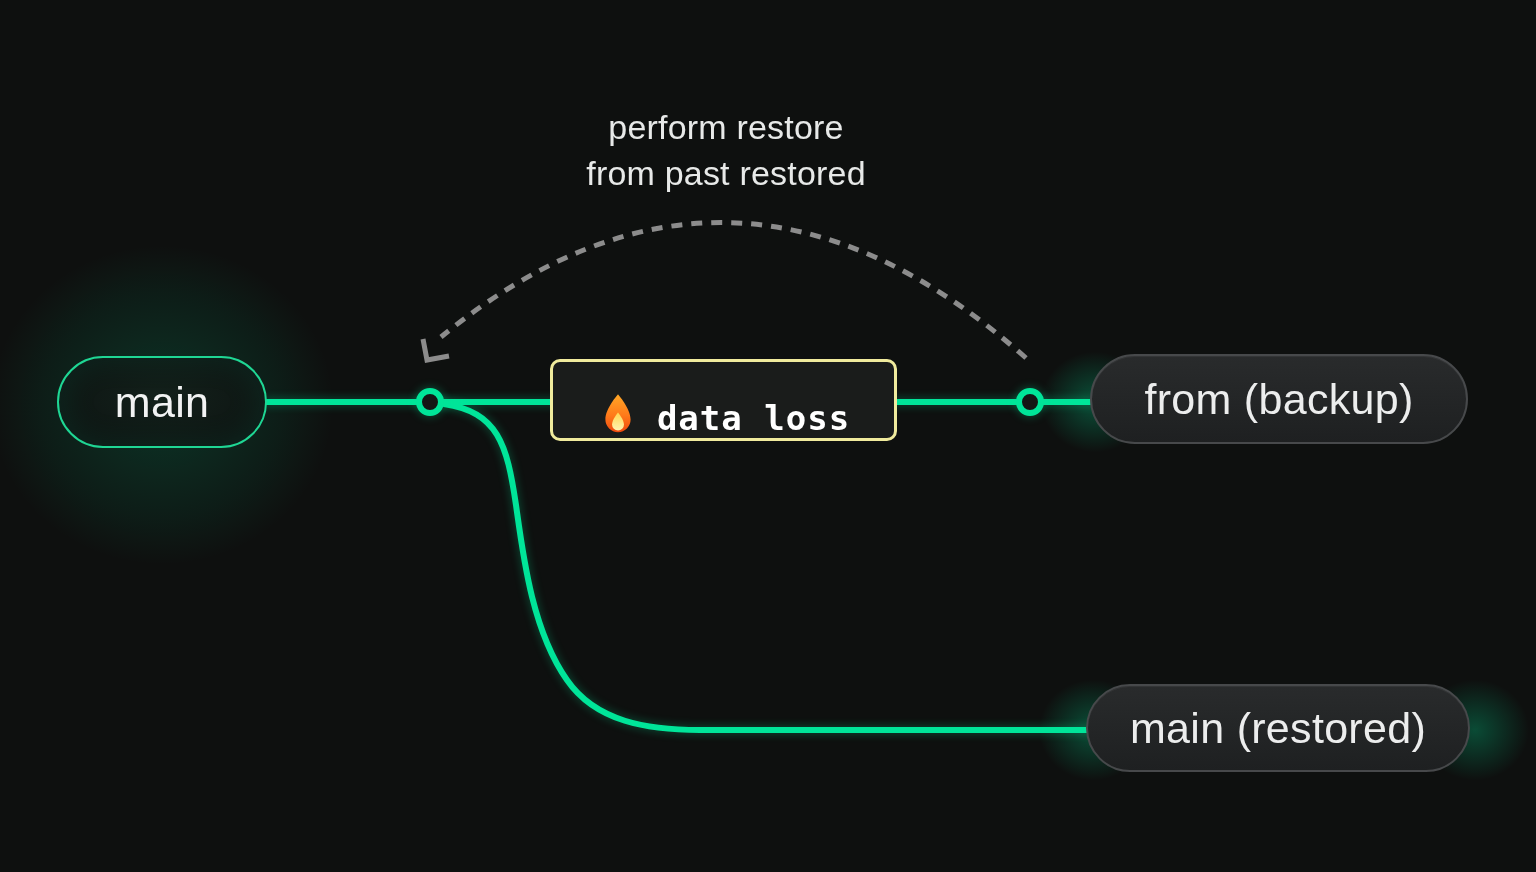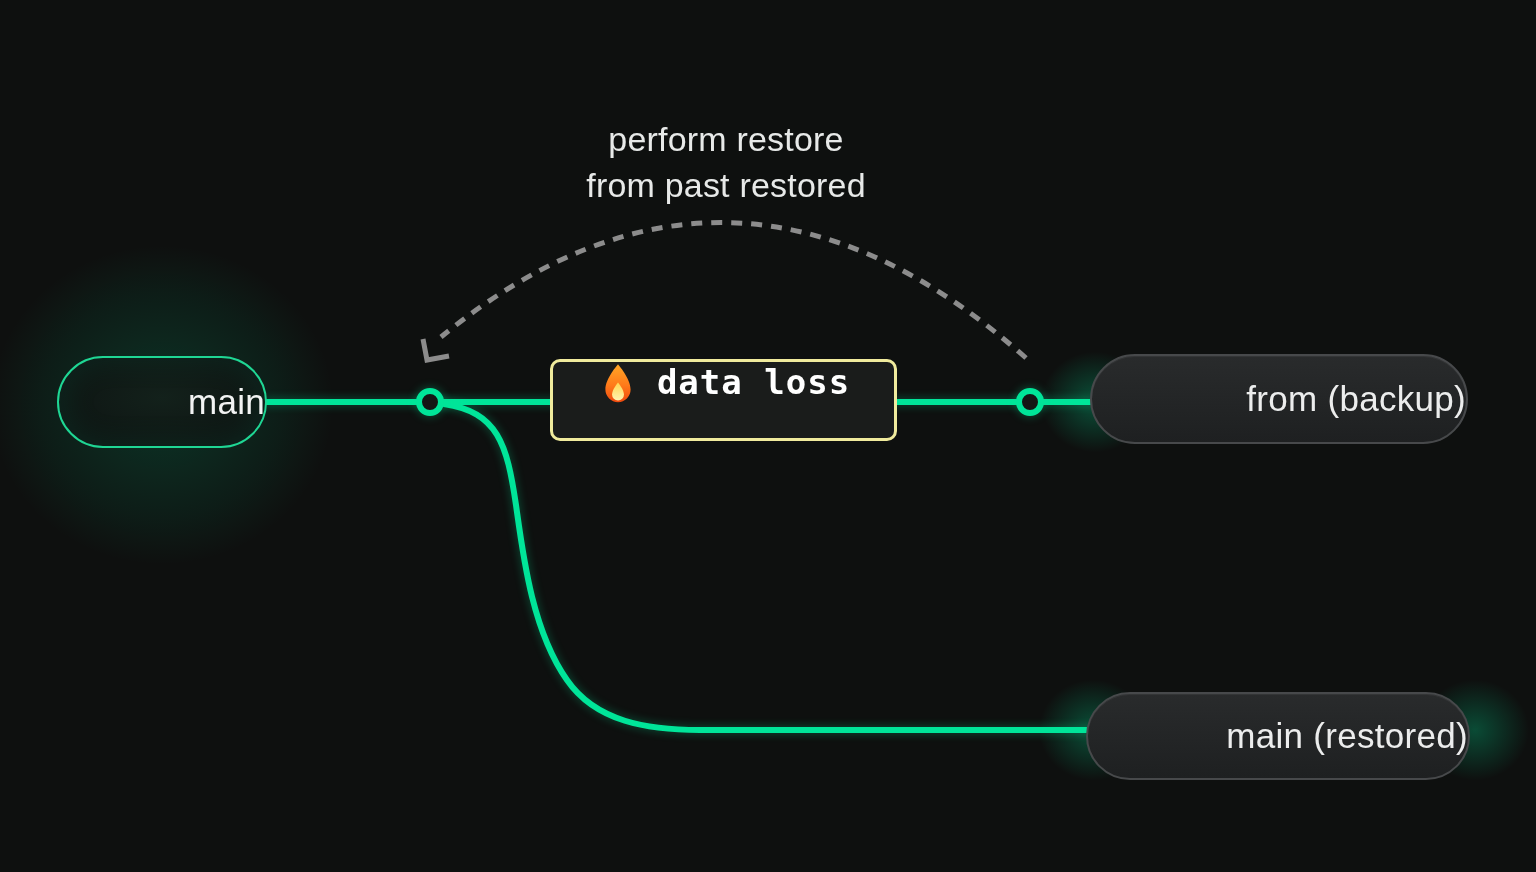--- a/index.html
+++ b/index.html
@@ -45,56 +45,55 @@
     position: absolute;
     left: 726px; top: 104px;
     transform: translateX(-50%);
     z-index: 3;
     text-align: center;
     color: #e7e9e8;
     font-size: 34px;
     line-height: 46px;
     letter-spacing: 0.2px;
     white-space: nowrap;
-    margin-top: 12px;
   }
 
   .pill {
     position: absolute;
     z-index: 2;
     display: flex;
     align-items: center;
-    justify-content: flex-end;
+    justify-content: center;
     border-radius: 48px;
-    font-size: 35px;
+    font-size: 43px;
     letter-spacing: 0.3px;
     white-space: nowrap;
   }
   .pill-main {
     left: 57px; top: 356px; width: 210px; height: 92px;
     border: 2px solid #1fd694;
     background: radial-gradient(ellipse at 50% 45%, #13211b 0%, #0e1513 75%);
     color: #f2f3f3;
     box-shadow: 0 0 34px rgba(0,229,153,0.10) inset;
   }
   .pill-gray {
     border: 2px solid #47494b;
     background: linear-gradient(180deg, #292b2c 0%, #1e2021 100%);
     color: #eceded;
     box-shadow: inset 0 1px 0 rgba(255,255,255,0.05);
   }
   .pill-backup  { left: 1090px; top: 354px; width: 378px; height: 90px; }
-  .pill-restored{ left: 1086px; top: 684px; width: 384px; height: 88px; margin-top: 8px; }
+  .pill-restored{ left: 1086px; top: 684px; width: 384px; height: 88px; }
 
   .dataloss {
     position: absolute;
     left: 550px; top: 359px; width: 347px; height: 82px;
     z-index: 2;
     display: flex;
-    align-items: flex-start;
+    align-items: flex-end;
     justify-content: center;
     gap: 18px;
     background: #1a1c1b;
     border: 3px solid #f0eb9d;
     border-radius: 10px;
     color: #ffffff;
     font-family: "DejaVu Sans Mono", "Liberation Mono", monospace;
     font-weight: bold;
     font-size: 34px;
     letter-spacing: 1px;

